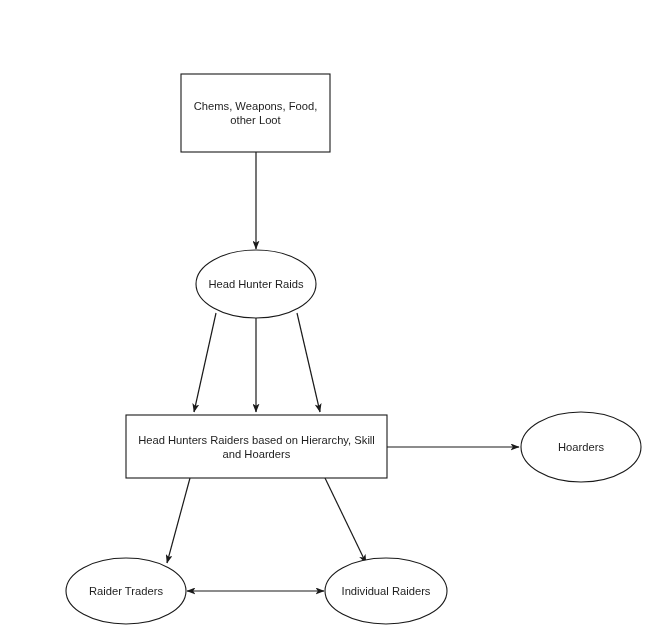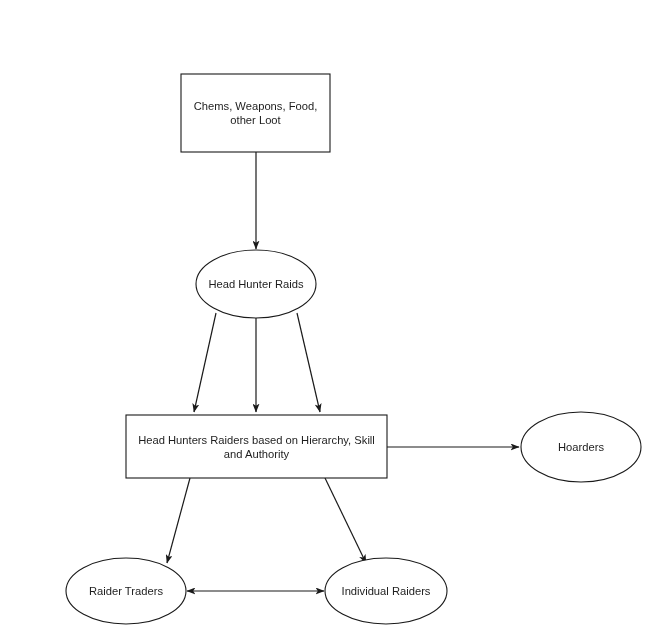--- a/index.html
+++ b/index.html
@@ -86,21 +86,21 @@
       <ellipse class="node-shape" cx="386" cy="575" rx="61" ry="33"></ellipse>
     </g>
   </svg>
 
   <div class="node-label" style="left:181px; top:58px; width:149px; height:78px;">Chems, Weapons, Food,
 other Loot</div>
 
   <div class="node-label" style="left:196px; top:234px; width:120px; height:68px;text-align:right;">Head Hunter Raids</div>
 
   <div class="node-label" style="left:126px; top:399px; width:261px; height:63px;">Head Hunters Raiders based on Hierarchy, Skill
-and Authority</div>
+and Hoarders</div>
 
   <div class="node-label" style="left:521px; top:396px; width:120px; height:70px;">Hoarders</div>
 
   <div class="node-label" style="left:325px; top:542px; width:122px; height:66px;">Individual Raiders</div>
 
   <div class="node-label" style="left:66px; top:542px; width:120px; height:66px;">Raider Traders</div>
 
 </div>
 
 </body></html>

